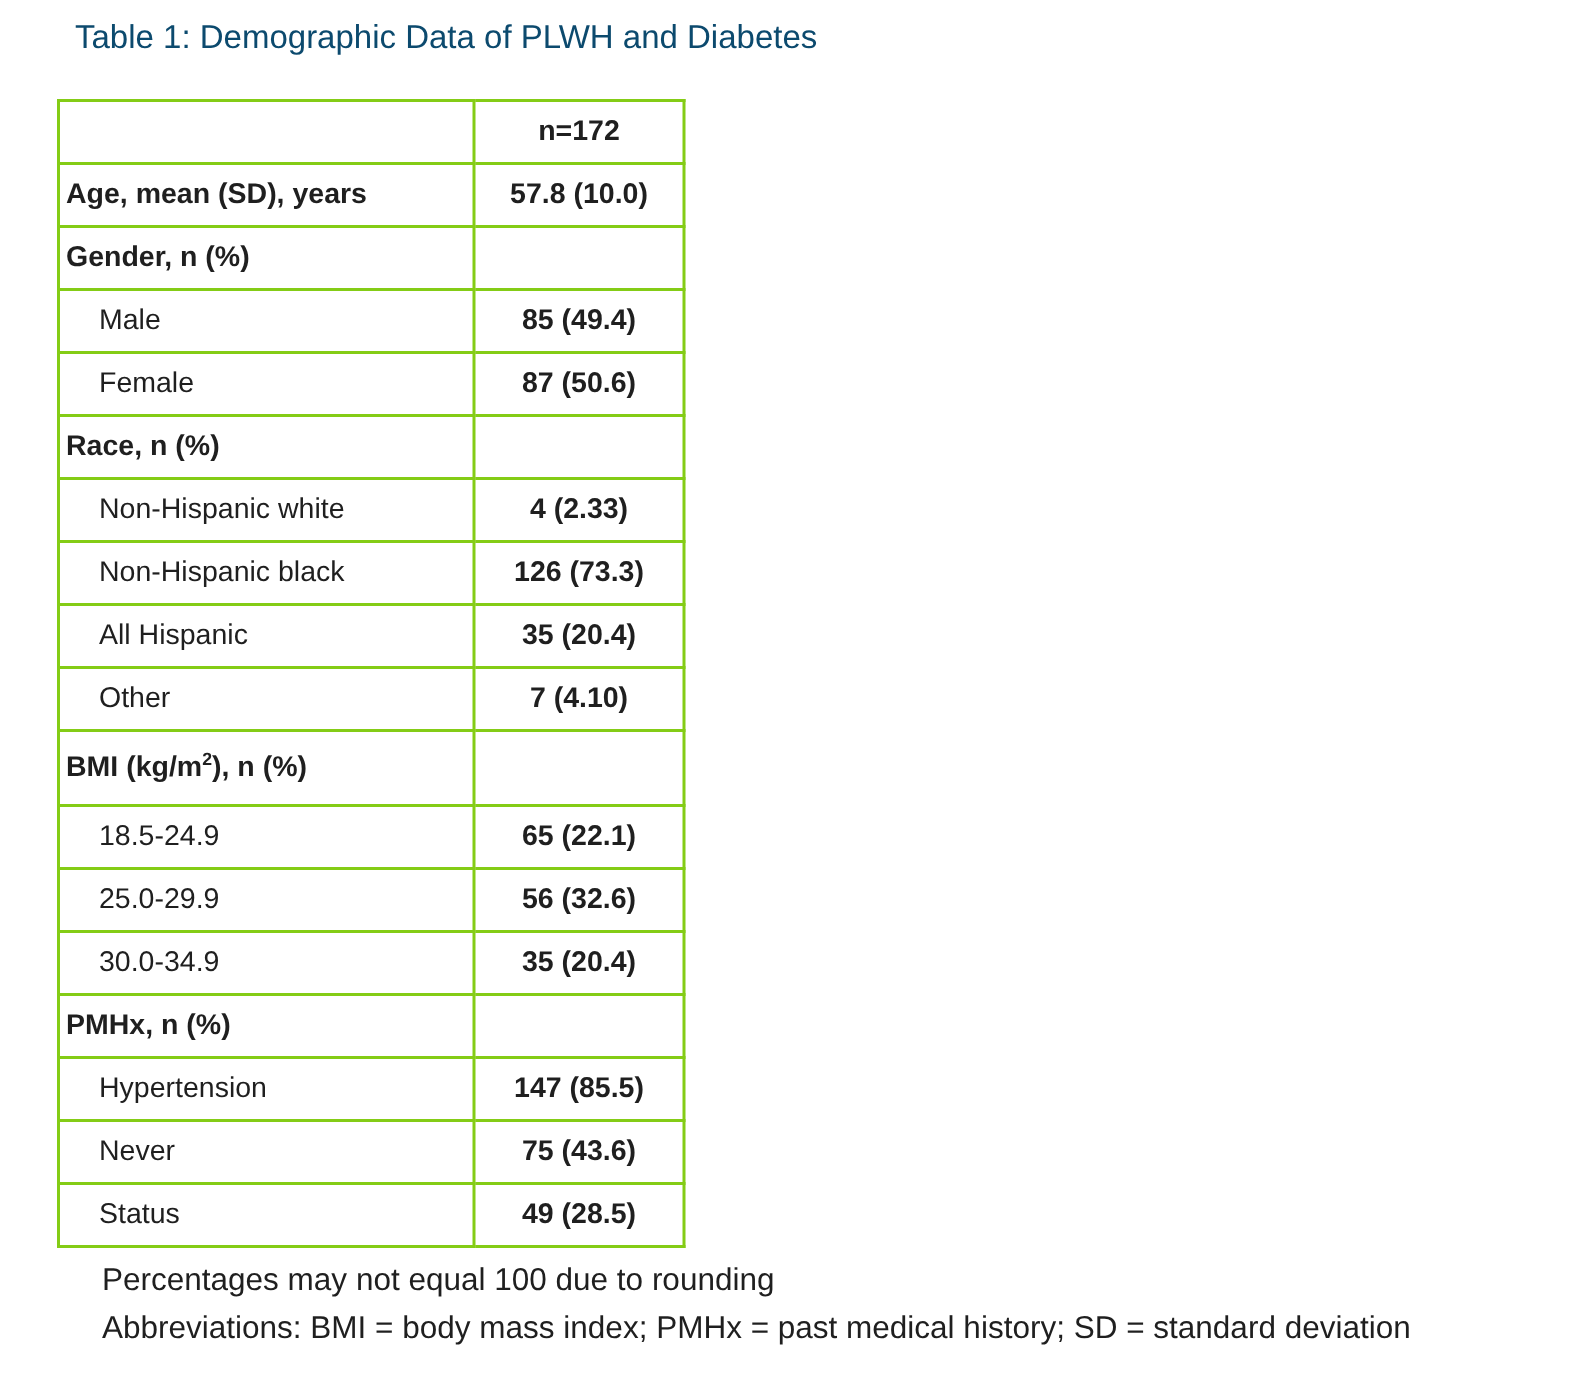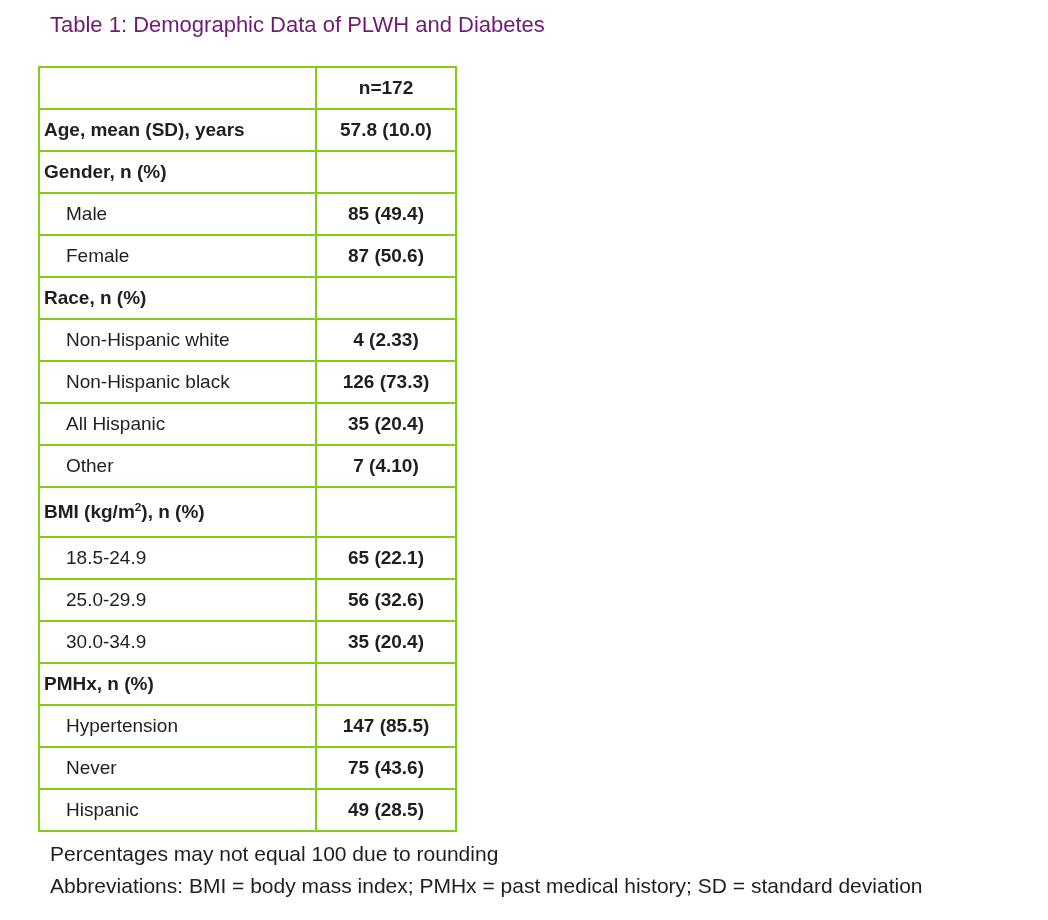--- a/index.html
+++ b/index.html
@@ -15,21 +15,21 @@
     font-family: "Liberation Sans", sans-serif;
     color: #1f1f1f;
     overflow: hidden;
   }
   .title {
     position: absolute;
     left: 50px;
     top: 12px;
     font-size: 22px;
     font-weight: normal;
-    color: #701a75;
+    color: #0c4a6e;
     white-space: nowrap;
   }
   table.demo-table {
     position: absolute;
     left: 38px;
     top: 66px;
     border-collapse: collapse;
     table-layout: fixed;
     width: 417px;
     font-size: 19px;
@@ -58,21 +58,21 @@
   td.label sup {
     font-size: 0.62em;
     line-height: 0;
   }
   .geq {
     text-decoration: underline;
     text-underline-offset: 2px;
   }
   .footnotes {
     position: absolute;
-    left: 50px;
+    left: 68px;
     top: 838px;
     font-size: 21px;
     line-height: 32px;
     color: #1f1f1f;
     white-space: nowrap;
   }
 </style>
 </head>
 <body>
 
@@ -148,21 +148,21 @@
       </tr>
       <tr>
         <td class="label sub">Hypertension</td>
         <td class="value">147 (85.5)</td>
       </tr>
       <tr>
         <td class="label sub">Never</td>
         <td class="value">75 (43.6)</td>
       </tr>
       <tr>
-        <td class="label sub">Hispanic</td>
+        <td class="label sub">Status</td>
         <td class="value">49 (28.5)</td>
       </tr>
     </tbody>
   </table>
 
   <div class="footnotes">
     <div>Percentages may not equal 100 due to rounding</div>
     <div>Abbreviations: BMI = body mass index; PMHx = past medical history; SD = standard deviation</div>
   </div>
 

